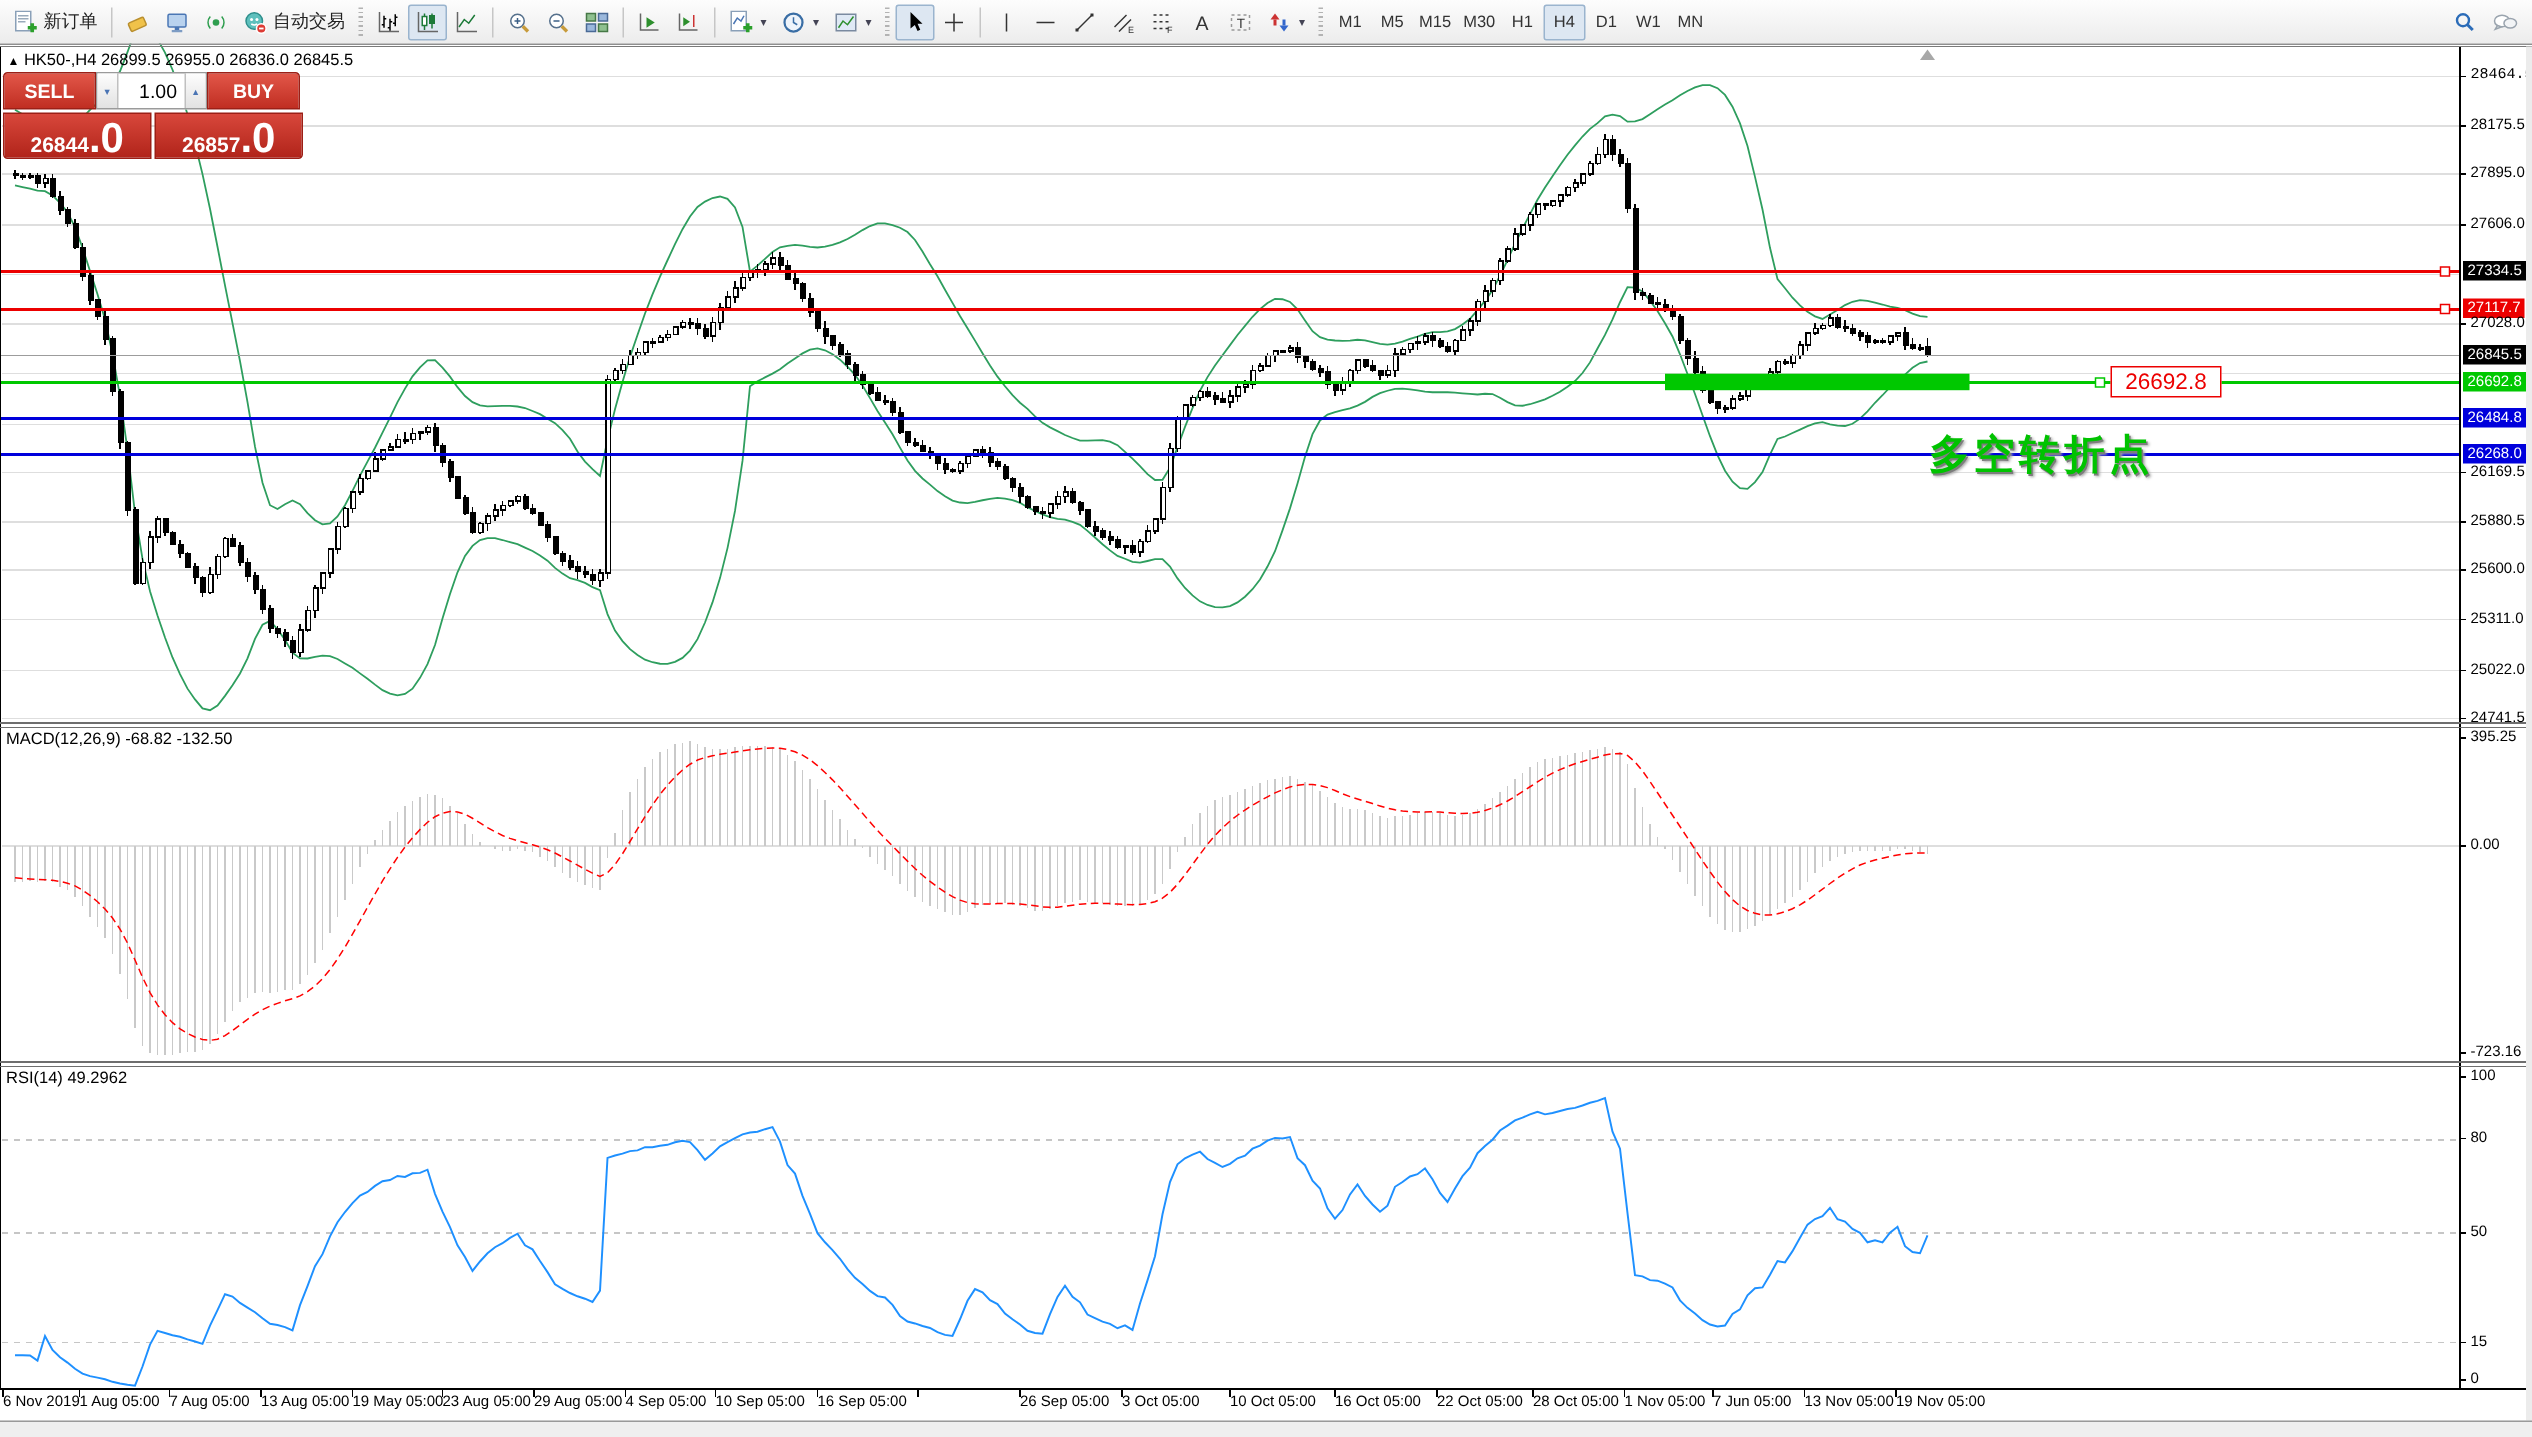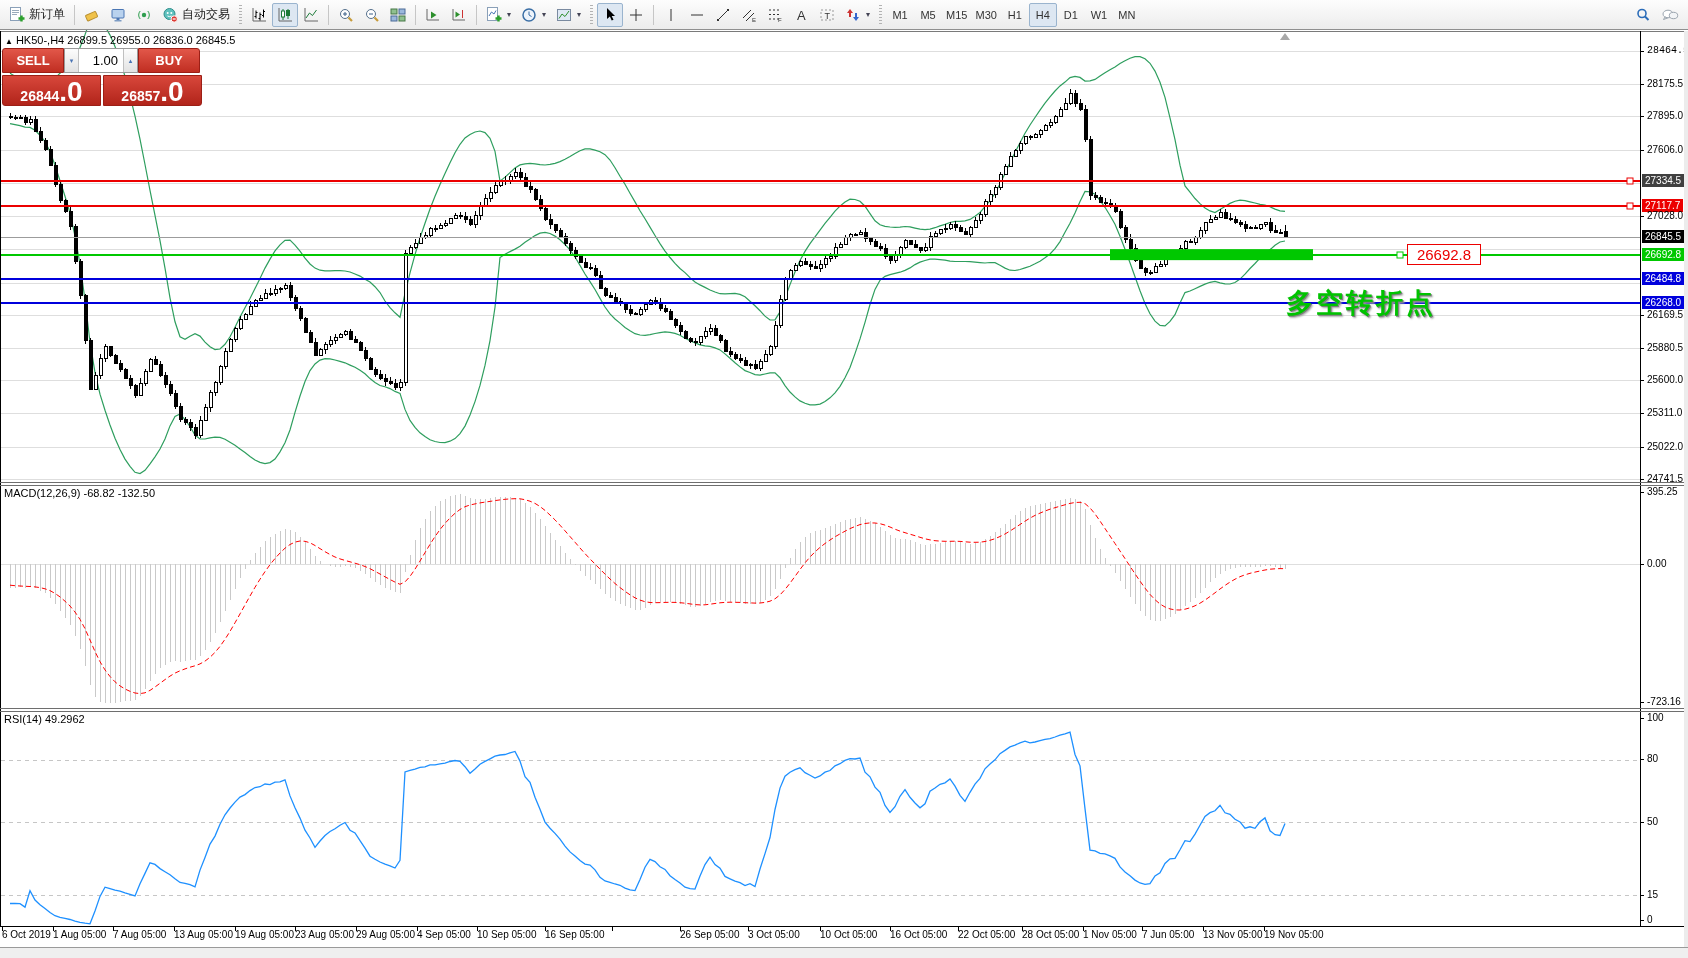--- a/index.html
+++ b/index.html
@@ -1143,21 +1143,21 @@
 
  <div id="overlays">
    <div id="symbol-header"><span class="winmark">▲</span><span>HK50-,H4  26899.5 26955.0 26836.0 26845.5</span></div>
    <div id="macd-label">MACD(12,26,9) -68.82 -132.50</div>
    <div id="rsi-label">RSI(14) 49.2962</div>
    <div id="annotation">多空转折点</div>
    <div id="price-box">26692.8</div>
    <div id="shift-marker"></div>
    <div id="right-strip"></div>
    <div id="bottom-strip"></div>
- <div class="plabel" style="top: 174px; background: #404040;">27334.5</div>
+ <div class="plabel" style="top: 174px; background: #000000;">27334.5</div>
       <div class="plabel" style="top: 199px; background: rgb(236, 0, 0);">27117.7</div>
       <div class="plabel" style="top: 248px; background: rgb(0, 200, 0);">26692.8</div>
       <div class="plabel" style="top: 272px; background: rgb(0, 0, 220);">26484.8</div>
       <div class="plabel" style="top: 296px; background: rgb(0, 0, 220);">26268.0</div>
       <div class="plabel" style="top: 230px; background: rgb(0, 0, 0);">26845.5</div>
       <div class="ptick" style="top: 45px; font-family: Liberation Mono, monospace;">28464.5</div>
       <div class="ptick" style="top: 78px;">28175.5</div>
       <div class="ptick" style="top: 110px;">27895.0</div>
       <div class="ptick" style="top: 144px;">27606.0</div>
       <div class="ptick" style="top: 210px;">27028.0</div>
@@ -1168,25 +1168,25 @@
       <div class="ptick" style="top: 441px;">25022.0</div>
       <div class="ptick" style="top: 473px;">24741.5</div>
       <div class="ptick" style="top: 486px;">395.25</div>
       <div class="ptick" style="top: 558px;">0.00</div>
       <div class="ptick" style="top: 696px;">-723.16</div>
       <div class="ptick" style="top: 712px;">100</div>
       <div class="ptick" style="top: 753px;">80</div>
       <div class="ptick" style="top: 816px;">50</div>
       <div class="ptick" style="top: 889px;">15</div>
       <div class="ptick" style="top: 914px;">0</div>
-      <div class="tlabel" style="left: 2px;">6 Oct 2019</div>
+      <div class="tlabel" style="left: 2px;">6 Nov 2019</div>
       <div class="tlabel" style="left: 53px;">1 Aug 05:00</div>
       <div class="tlabel" style="left: 113px;">7 Aug 05:00</div>
       <div class="tlabel" style="left: 174px;">13 Aug 05:00</div>
-      <div class="tlabel" style="left: 235px;">19 Aug 05:00</div>
+      <div class="tlabel" style="left: 235px;">19 May 05:00</div>
       <div class="tlabel" style="left: 295px;">23 Aug 05:00</div>
       <div class="tlabel" style="left: 356px;">29 Aug 05:00</div>
       <div class="tlabel" style="left: 417px;">4 Sep 05:00</div>
       <div class="tlabel" style="left: 477px;">10 Sep 05:00</div>
       <div class="tlabel" style="left: 545px;">16 Sep 05:00</div>
       <div class="tlabel" style="left: 612px; margin-top: 29px;">20 Sep 05:00</div>
       <div class="tlabel" style="left: 680px;">26 Sep 05:00</div>
       <div class="tlabel" style="left: 748px;">3 Oct 05:00</div>
       <div class="tlabel" style="left: 820px;">10 Oct 05:00</div>
       <div class="tlabel" style="left: 890px;">16 Oct 05:00</div>

